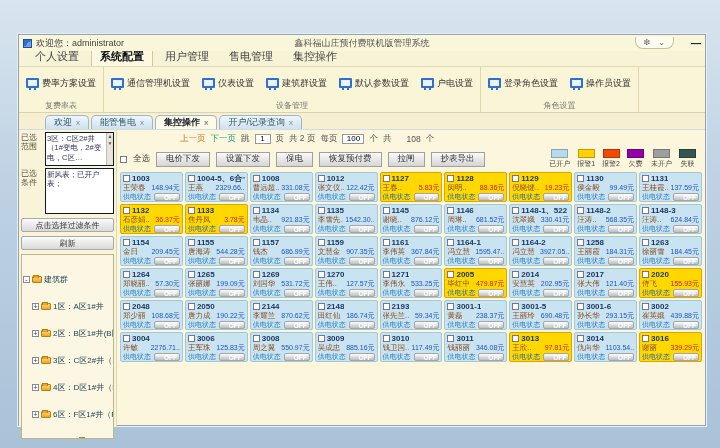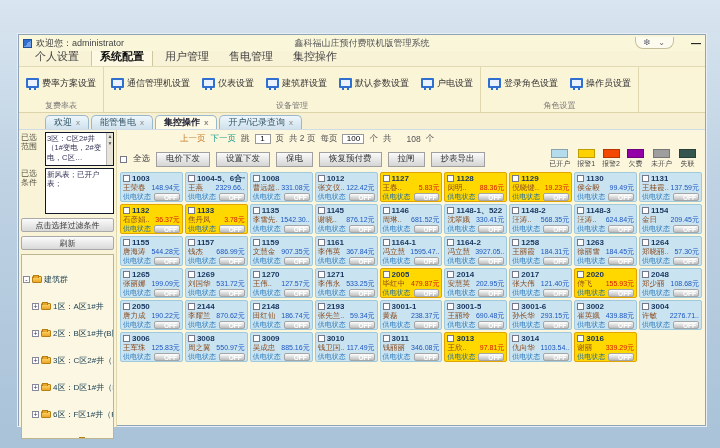--- a/index.html
+++ b/index.html
@@ -529,20 +529,39 @@
             </div>
             <div class="crow">
               <span class="slabel">合闸状态</span>
               <span class="onpill">ON</span>
               <span class="bar"></span>
             </div>
           </div>
           <div class="card b">
             <div class="crow">
               <span class="chk"></span>
+              <span class="cnum">1134</span>
+            </div>
+            <div class="crow">
+              <span class="cname">韦晶..</span>
+              <span class="cprice">921.83元</span>
+            </div>
+            <div class="crow">
+              <span class="slabel">供电状态</span>
+              <span class="bar">OFF</span>
+            </div>
+            <div class="crow">
+              <span class="slabel">合闸状态</span>
+              <span class="onpill">ON</span>
+              <span class="bar"></span>
+            </div>
+          </div>
+          <div class="card b">
+            <div class="crow">
+              <span class="chk"></span>
               <span class="cnum">1135</span>
             </div>
             <div class="crow">
               <span class="cname">李雪先..</span>
               <span class="cprice">1542.30..</span>
             </div>
             <div class="crow">
               <span class="slabel">供电状态</span>
               <span class="bar">OFF</span>
             </div>

